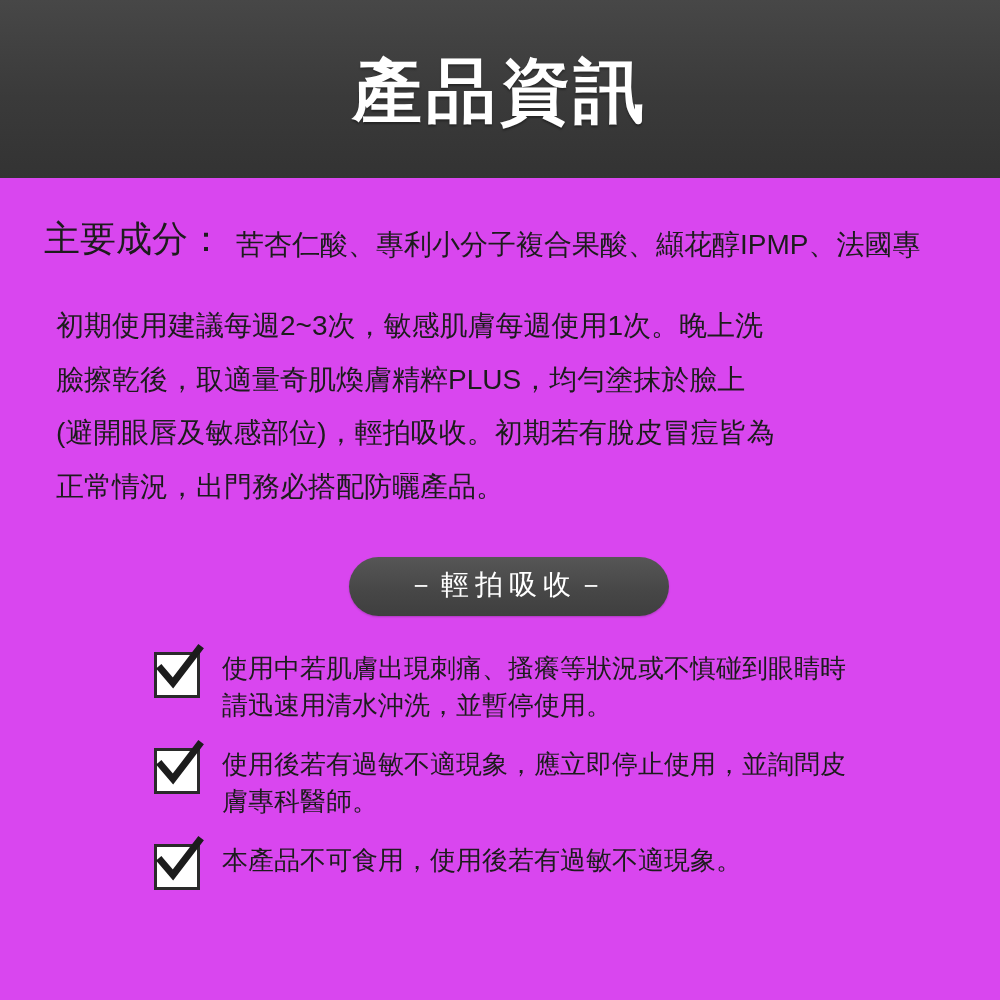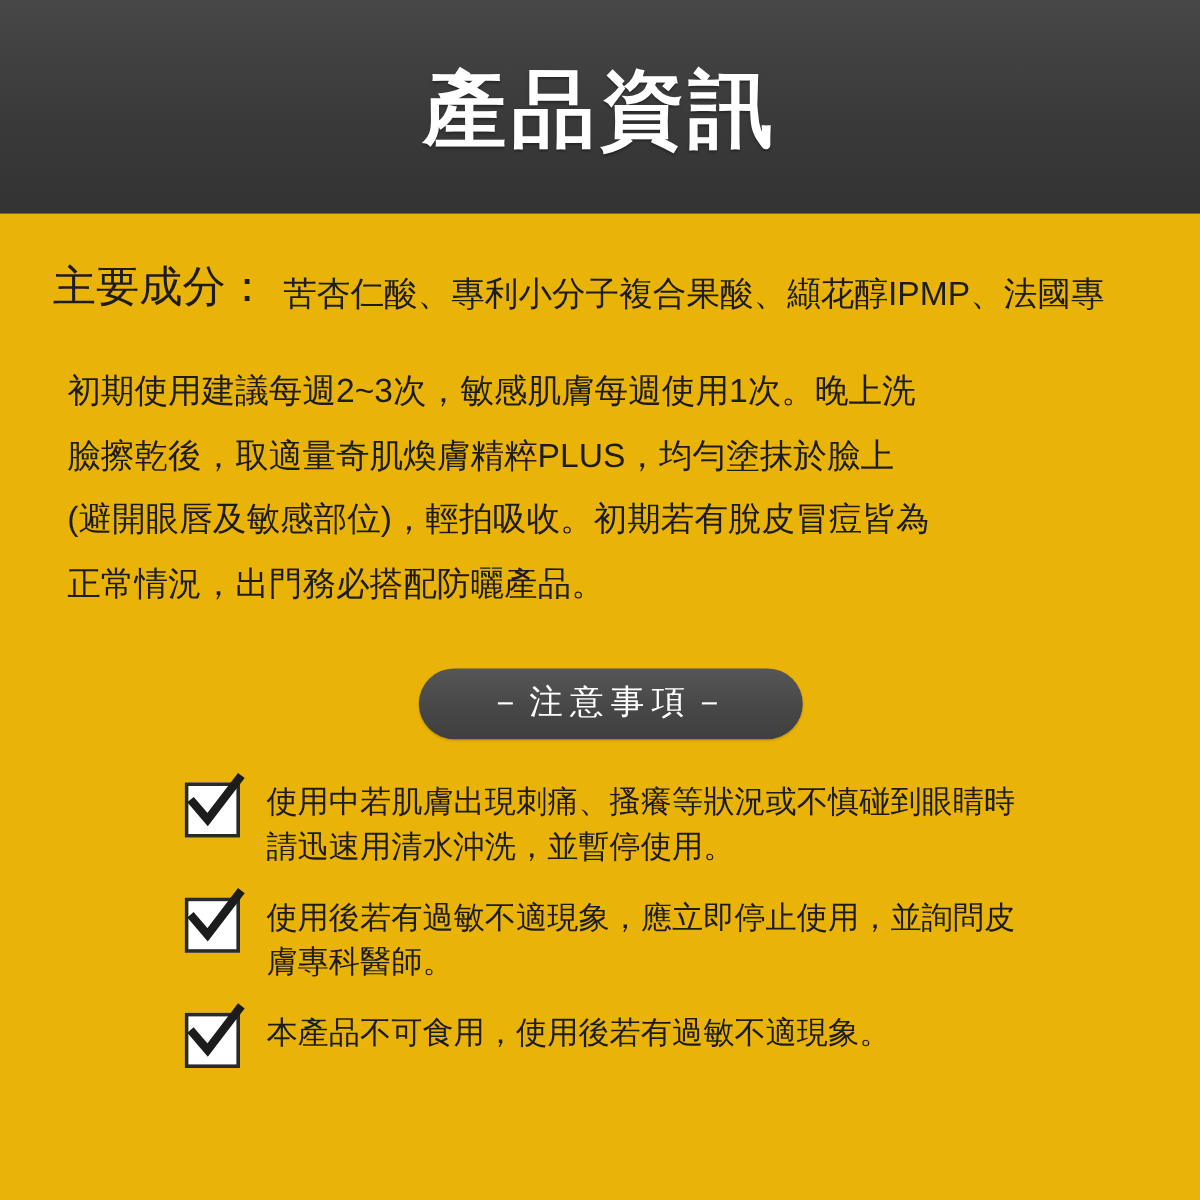--- a/index.html
+++ b/index.html
@@ -11,21 +11,21 @@
     height: 1000px;
     background: #eeeeee;
     font-family: "Liberation Sans", sans-serif;
     overflow: hidden;
   }
 
   .page {
     position: relative;
     width: 1000px;
     height: 1000px;
-    background: #eab308;
+    background: #d946ef;
     box-sizing: border-box;
   }
 
   
   .header {
     position: relative;
     width: 1000px;
     height: 178px;
     background: #3f3f3f;
     background: linear-gradient(180deg, #474747 0%, #3a3a3a 55%, #333333 100%);
@@ -148,21 +148,21 @@
     <div class="info-row">
       <div class="info-value">
         <p>初期使用建議每週2~3次，敏感肌膚每週使用1次。晚上洗</p>
         <p>臉擦乾後，取適量奇肌煥膚精粹PLUS，均勻塗抹於臉上</p>
         <p>(避開眼唇及敏感部位)，輕拍吸收。初期若有脫皮冒痘皆為</p>
         <p>正常情況，出門務必搭配防曬產品。</p>
       </div>
     </div>
 
     <div class="pill-wrap">
-      <div class="pill">－注意事項－</div>
+      <div class="pill">－輕拍吸收－</div>
     </div>
 
     <div class="checklist">
 
 
       <div class="check-item">
         <span class="checkbox">
           <svg viewBox="0 0 52 52" aria-hidden="true">
             <path d="M8 26 L20 40 L46 6" fill="none" stroke="#1c1c1c" stroke-width="7" stroke-linecap="square"></path>
           </svg>

